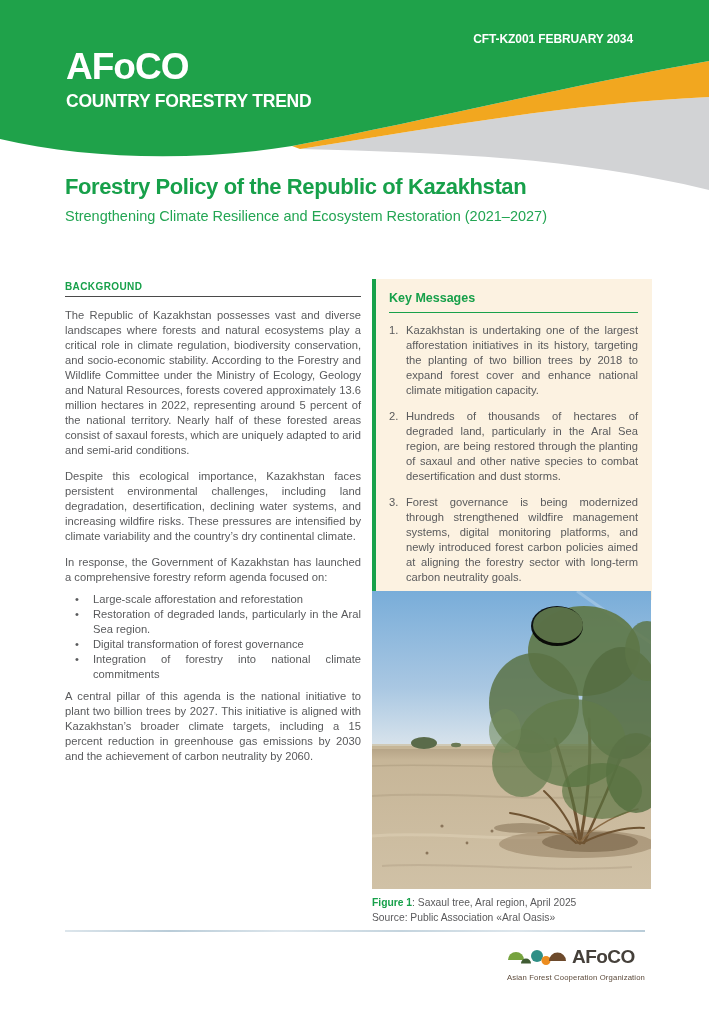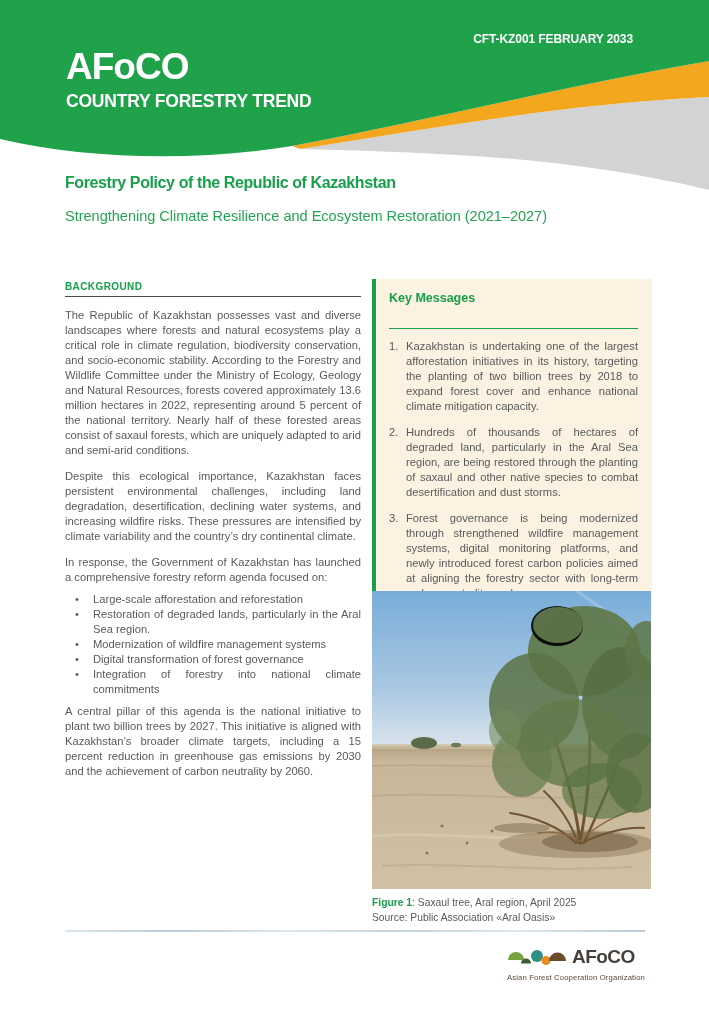--- a/index.html
+++ b/index.html
@@ -6,33 +6,33 @@
   .page {
     position:relative; width:709px; height:1024px; background:#ffffff;
     font-family:"Liberation Sans", sans-serif; overflow:hidden; margin:0 auto;
   }
   .header-svg { position:absolute; top:0; left:0; display:block; }
   .logo-block { position:absolute; left:66px; top:48px; color:#ffffff; }
   .logo-title { font-size:37px; font-weight:bold; letter-spacing:-1px; line-height:1; }
   .logo-sub { font-size:17.5px; font-weight:bold; letter-spacing:-0.2px; margin-top:6px; }
   .issue-code { position:absolute; top:32px; right:76px; color:#ffffff; font-weight:bold; font-size:12px; letter-spacing:-0.1px; }
 
-  .doc-title { position:absolute; left:65px; top:174px; width:600px; font-size:16px; font-weight:bold; color:#17a04a; letter-spacing:-0.4px; }
+  .doc-title { position:absolute; left:65px; top:174px; width:600px; font-size:22px; font-weight:bold; color:#17a04a; letter-spacing:-0.4px; }
   .doc-subtitle { position:absolute; left:65px; top:208px; width:600px; font-size:14.5px; color:#23a553; }
 
   .left-col { position:absolute; left:65px; top:279px; width:296px; font-size:11.2px; line-height:15px; color:#595a5c; text-align:justify; }
   .section-heading { font-size:10px; font-weight:bold; color:#17a04a; letter-spacing:0.4px; padding-bottom:2px; border-bottom:1.4px solid #4a4a4a; margin-bottom:11px; text-align:left; }
   .left-col p { margin:0 0 11px 0; }
   .left-col p.pre-list { margin-bottom:7px; }
   .bullet-list { list-style:none; margin:0 0 7px 0; padding:0; }
   .bullet-list li { position:relative; padding-left:28px; text-align:justify; }
   .bullet-list li::before { content:"•"; position:absolute; left:10px; }
 
   .km-box { position:absolute; left:372px; top:279px; width:280px; background:#fcf2e1; border-left:4px solid #18a14b; padding:12px 14px 15px 13px; box-sizing:border-box; font-size:11.2px; line-height:15px; color:#595a5c; }
-  .km-heading { font-size:12.5px; font-weight:bold; color:#17a04a; padding-bottom:22px; border-bottom:1px solid #18a14b; margin-bottom:10px; }
+  .km-heading { font-size:12.5px; font-weight:bold; color:#17a04a; padding-bottom:6px; border-bottom:1px solid #18a14b; margin-bottom:10px; }
   .km-item { display:flex; margin-bottom:11px; text-align:justify; }
   .km-item:last-child { margin-bottom:0; }
   .km-num { flex:0 0 17px; }
   .km-text { flex:1; }
 
   .photo { position:absolute; left:372px; top:591px; width:279px; height:298px; overflow:hidden; }
   .photo svg { display:block; }
 
   .fig-caption { position:absolute; left:372px; top:896px; width:280px; font-size:10.3px; line-height:14.5px; color:#5a5a5c; }
   .fig-label { color:#17a04a; font-weight:bold; }
@@ -53,34 +53,33 @@
   <svg class="header-svg" width="709" height="200" viewBox="0 0 709 200" aria-hidden="true">
     <path d="M300,149 C440,127 565,104 709,97 L709,190 C575,158 455,153 300,149 Z" fill="#d2d3d5"></path>
     <path d="M292,146 C425,121 555,88 709,61 L709,97 C565,104 440,127 300,149 Z" fill="#f2a71f"></path>
     <path d="M0,0 L709,0 L709,61 C555,88 425,121 292,146 C195,162 85,159 0,139 Z" fill="#1fa24a"></path>
   </svg>
 
   <div class="logo-block">
     <div class="logo-title">AFoCO</div>
     <div class="logo-sub">COUNTRY FORESTRY TREND</div>
   </div>
-  <div class="issue-code">CFT-KZ001 FEBRUARY 2033</div>
+  <div class="issue-code">CFT-KZ001 FEBRUARY 2034</div>
 
   <div class="doc-title">Forestry Policy of the Republic of Kazakhstan</div>
   <div class="doc-subtitle">Strengthening Climate Resilience and Ecosystem Restoration (2021–2027)</div>
 
   <div class="left-col">
     <div class="section-heading">BACKGROUND</div>
     <p>The Republic of Kazakhstan possesses vast and diverse landscapes where forests and natural ecosystems play a critical role in climate regulation, biodiversity conservation, and socio-economic stability. According to the Forestry and Wildlife Committee under the Ministry of Ecology, Geology and Natural Resources, forests covered approximately 13.6 million hectares in 2022, representing around 5 percent of the national territory. Nearly half of these forested areas consist of saxaul forests, which are uniquely adapted to arid and semi-arid conditions.</p>
     <p>Despite this ecological importance, Kazakhstan faces persistent environmental challenges, including land degradation, desertification, declining water systems, and increasing wildfire risks. These pressures are intensified by climate variability and the country’s dry continental climate.</p>
     <p class="pre-list">In response, the Government of Kazakhstan has launched a comprehensive forestry reform agenda focused on:</p>
     <ul class="bullet-list">
       <li>Large-scale afforestation and reforestation</li>
       <li>Restoration of degraded lands, particularly in the Aral Sea region.</li>
-      <li>Modernization of wildfire management systems</li>
       <li>Digital transformation of forest governance</li>
       <li>Integration of forestry into national climate commitments</li>
     </ul>
     <p>A central pillar of this agenda is the national initiative to plant two billion trees by 2027. This initiative is aligned with Kazakhstan’s broader climate targets, including a 15 percent reduction in greenhouse gas emissions by 2030 and the achievement of carbon neutrality by 2060.</p>
   </div>
 
   <div class="km-box">
     <div class="km-heading">Key Messages</div>
     <div class="km-item">
       <span class="km-num">1.</span>

